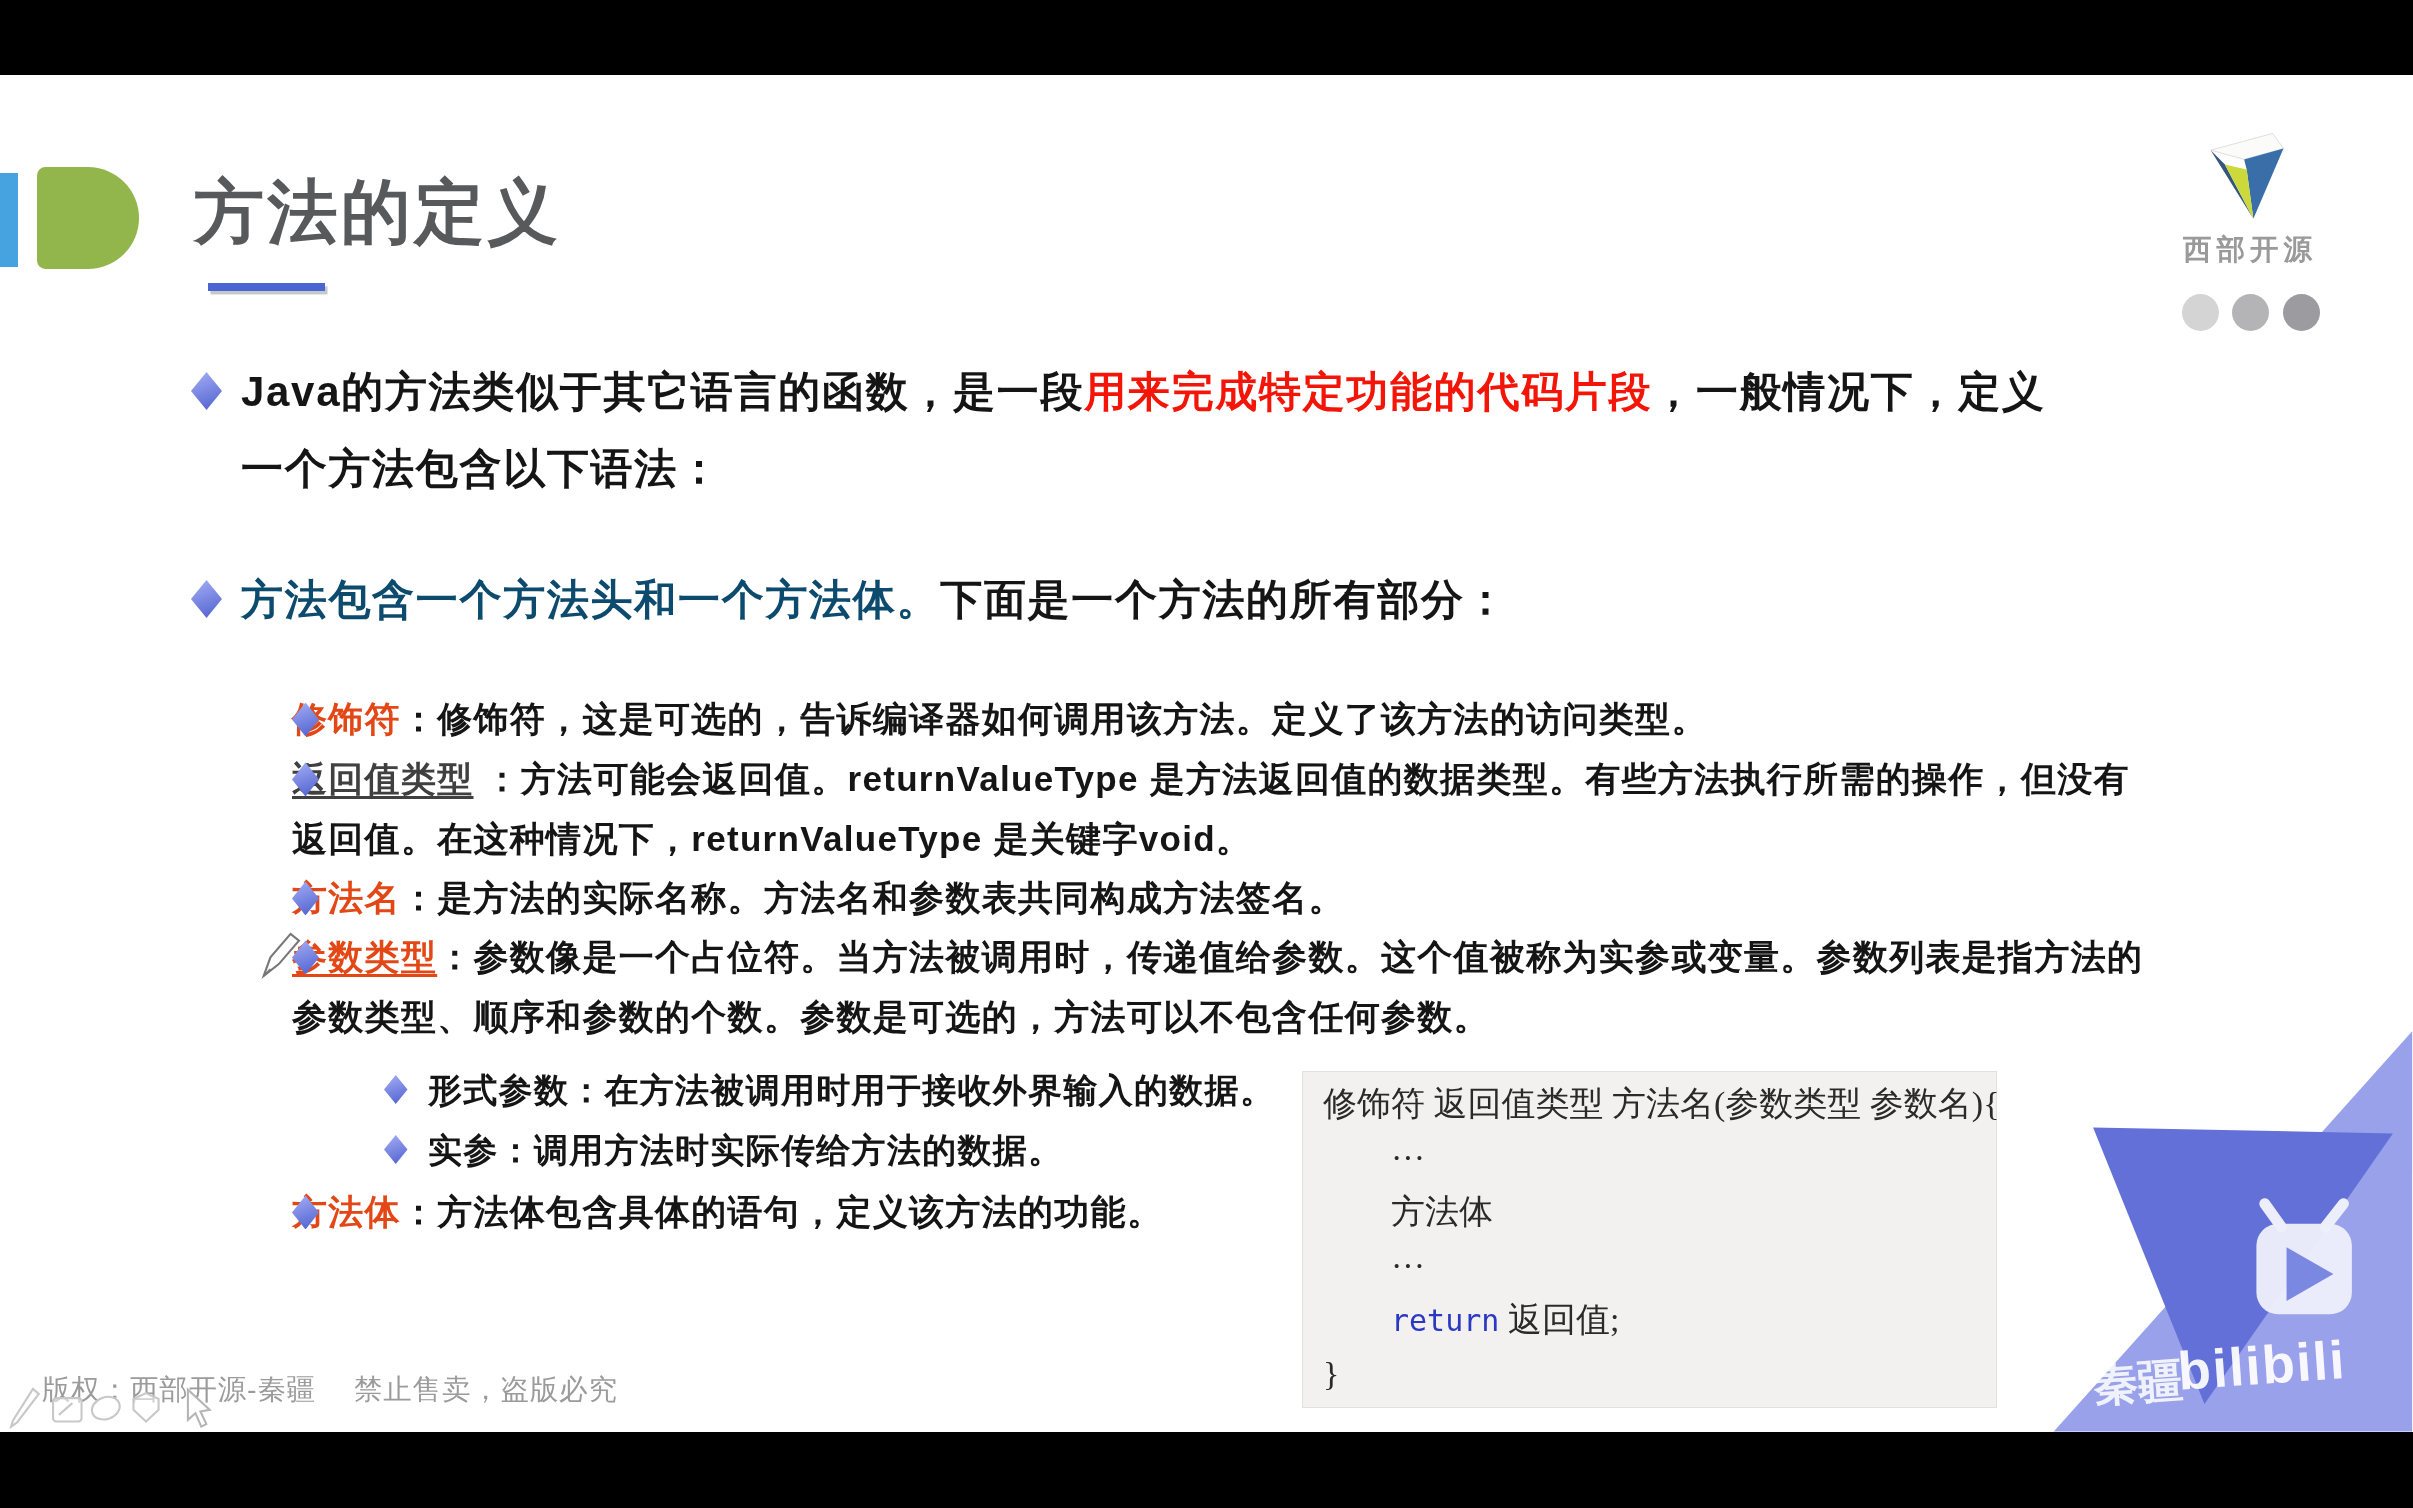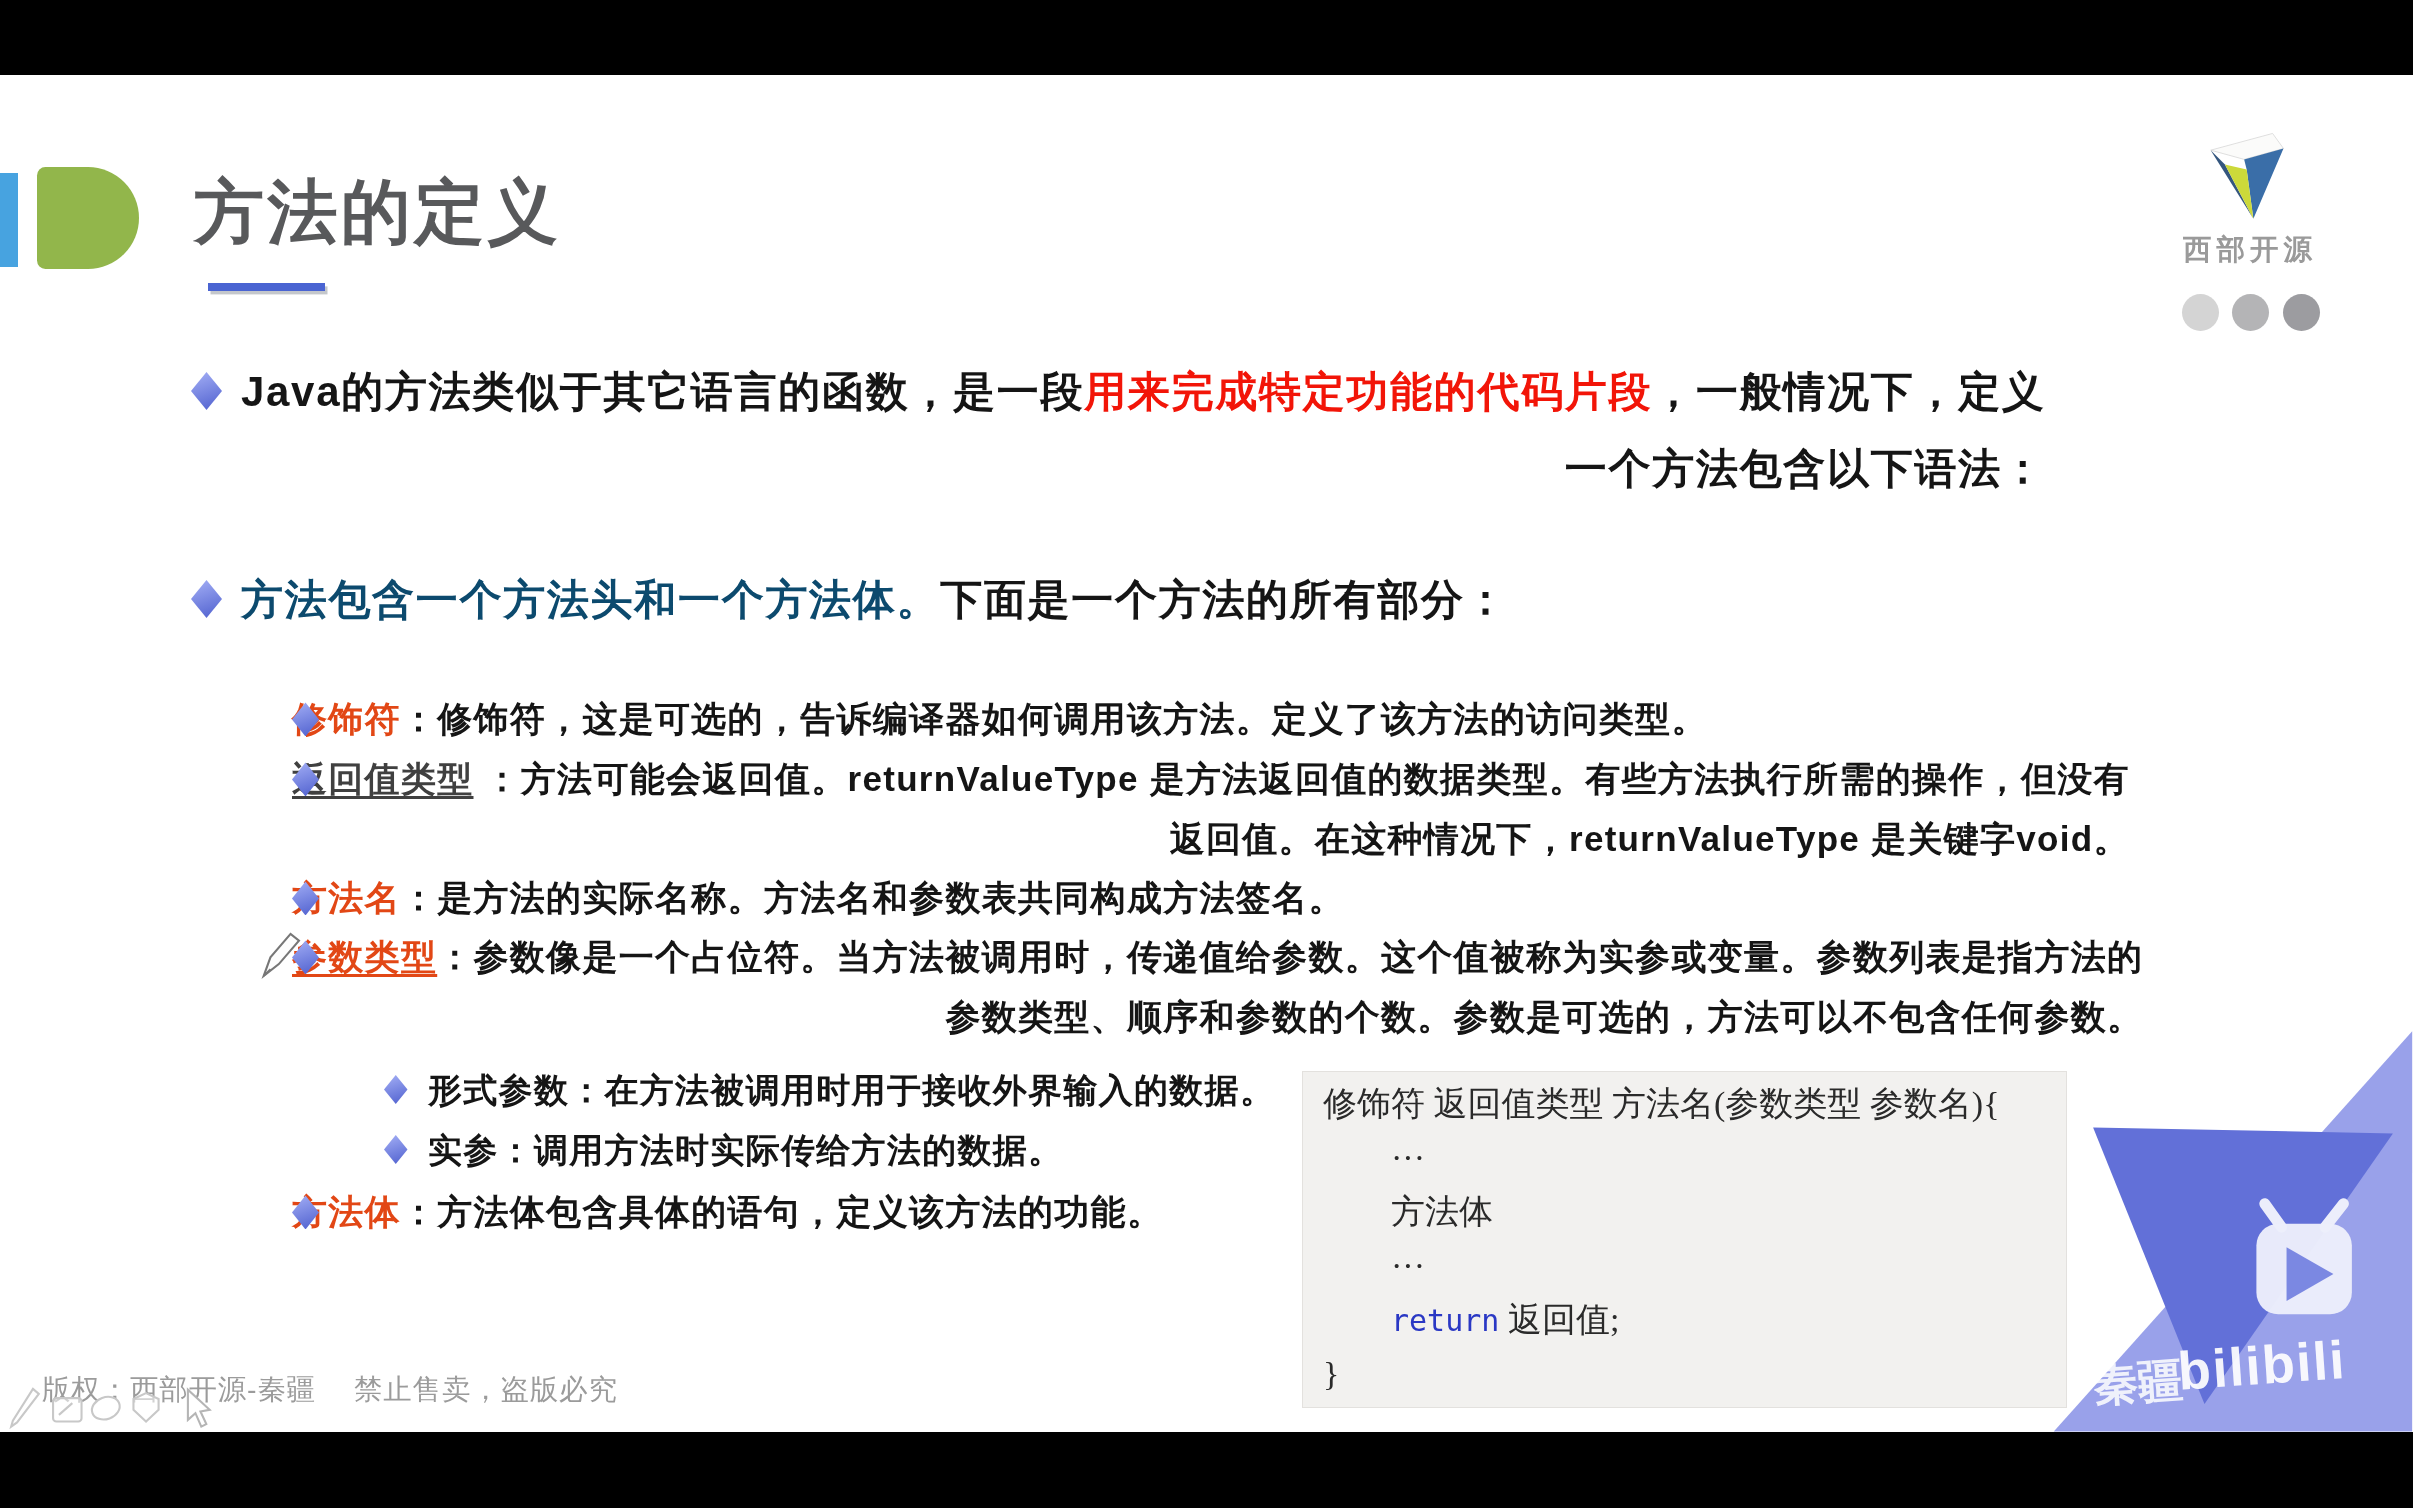--- a/index.html
+++ b/index.html
@@ -17,34 +17,34 @@
 
   
   #brand-logo{position:absolute;left:2163px;top:109px;}
   #brand-name{position:absolute;left:2183px;top:231px;font-size:28.5px;font-weight:700;letter-spacing:5px;}
   .brand-dot{position:absolute;width:37px;height:37px;border-radius:50%;top:294px;}
 
   
   .bullet{position:absolute;font-weight:700;color:#151515;}
   .bullet .dia{position:absolute;left:0;background:linear-gradient(160deg,#98a4f0 15%,#5b6bd4 85%);
                clip-path:polygon(50% 0,100% 50%,50% 100%,0 50%);}
-  .bullet .txt{display:block;white-space:nowrap;text-align:right;}
+  .bullet .txt{display:block;white-space:nowrap;}
   .lv1{font-size:42px;line-height:77px;letter-spacing:1.7px;}
   .lv1 .dia{width:31px;height:38px;top:19px;}
   .lv1 .txt{margin-left:50px;}
   .lv2{font-size:35px;line-height:60px;letter-spacing:1.3px;}
   .lv2 .dia{width:27px;height:34px;top:13.4px;}
   .lv2 .txt{}
   .lv3{font-size:34px;line-height:60px;letter-spacing:1.3px;}
   .lv3 .dia{width:23.5px;height:29px;top:15px;}
   .lv3 .txt{margin-left:44px;}
   .u{text-decoration:underline;text-decoration-thickness:2.5px;text-underline-offset:5px;}
 
   
-  #code-box{position:absolute;left:1302px;top:1071px;width:765px;height:337px;
+  #code-box{position:absolute;left:1302px;top:1071px;width:695px;height:337px;
             border:0.8px solid #e3e1de;box-sizing:border-box;padding:5px 0 15px 20px;}
   .code-line{height:54px;line-height:54px;font-family:"Liberation Serif",serif;font-size:34px;
              color:#2a2a2a;white-space:pre;}
   .code-line .kw{font-family:"DejaVu Sans Mono",monospace;font-size:30px;}
 
   
   #copyright{position:absolute;left:42px;top:1371px;font-size:28.5px;letter-spacing:0.8px;}
 
   svg{position:absolute;display:block;}
   #watermark-svg{left:1970px;top:947px;}

